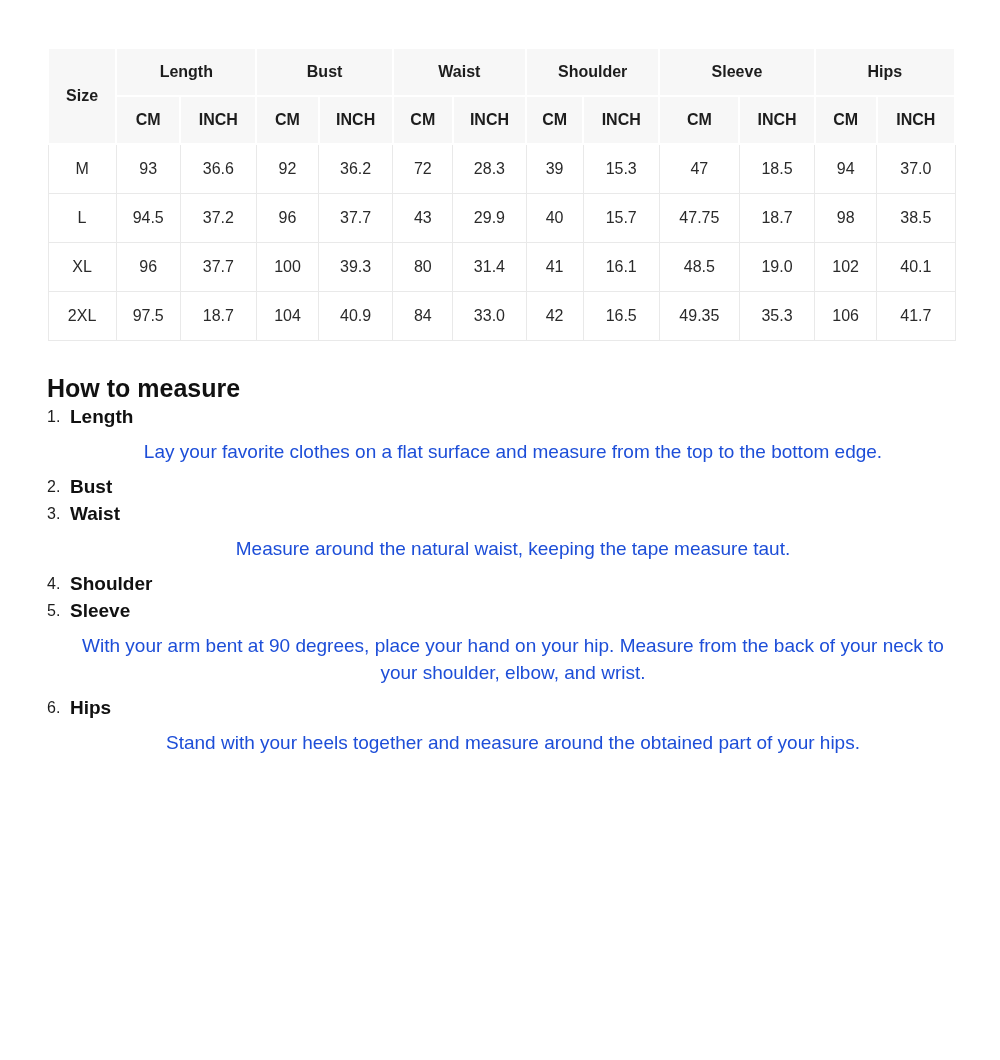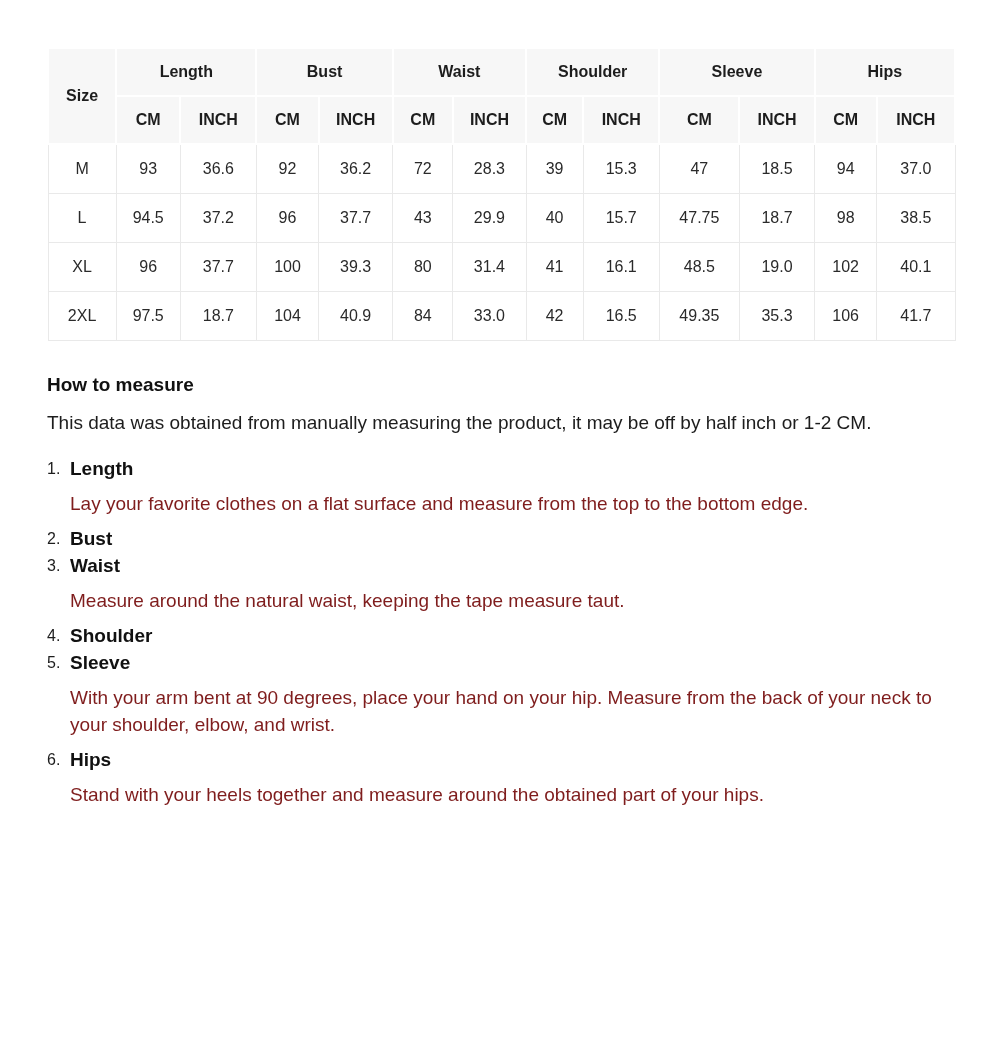--- a/index.html
+++ b/index.html
@@ -34,21 +34,21 @@
     border: 1px solid #e9e9e9;
     text-align: center;
     height: 49px;
     font-weight: normal;
     color: #2a2a2a;
     background: #ffffff;
   }
   
   .htm-title {
     margin-top: 33px;
-    font-size: 19px;
+    font-size: 25px;
     font-weight: bold;
     color: #111111;
   }
   .htm-intro {
     margin-top: 13px;
     font-size: 19px;
     line-height: 27px;
     color: #1d1d1d;
     margin-bottom: 19px;
   }
@@ -69,23 +69,24 @@
   .step-name {
     font-size: 19px;
     line-height: 27px;
     font-weight: bold;
     color: #111111;
   }
   .step-desc {
     grid-column: 2;
     font-size: 19px;
     line-height: 27px;
-    color: #7f1d1d;
+    color: #1d4ed8;
     margin-top: 8px;
     margin-bottom: 8px;
+    text-align: center;
   }
 </style>
 </head>
 <body>
 
 <div class="page">
 
   <table class="size-chart">
     <colgroup>
       <col style="width:68px">
@@ -185,21 +186,20 @@
         <td>16.5</td>
         <td>49.35</td>
         <td>35.3</td>
         <td>106</td>
         <td>41.7</td>
       </tr>
     </tbody>
   </table>
 
   <h2 class="htm-title">How to measure</h2>
-  <p class="htm-intro">This data was obtained from manually measuring the product, it may be off by half inch or 1-2 CM.</p>
 
   <ol class="steps">
     <li>
       <span class="step-num">1.</span>
       <span class="step-name">Length</span>
       <span class="step-desc">Lay your favorite clothes on a flat surface and measure from the top to the bottom edge.</span>
     </li>
     <li>
       <span class="step-num">2.</span>
       <span class="step-name">Bust</span>

